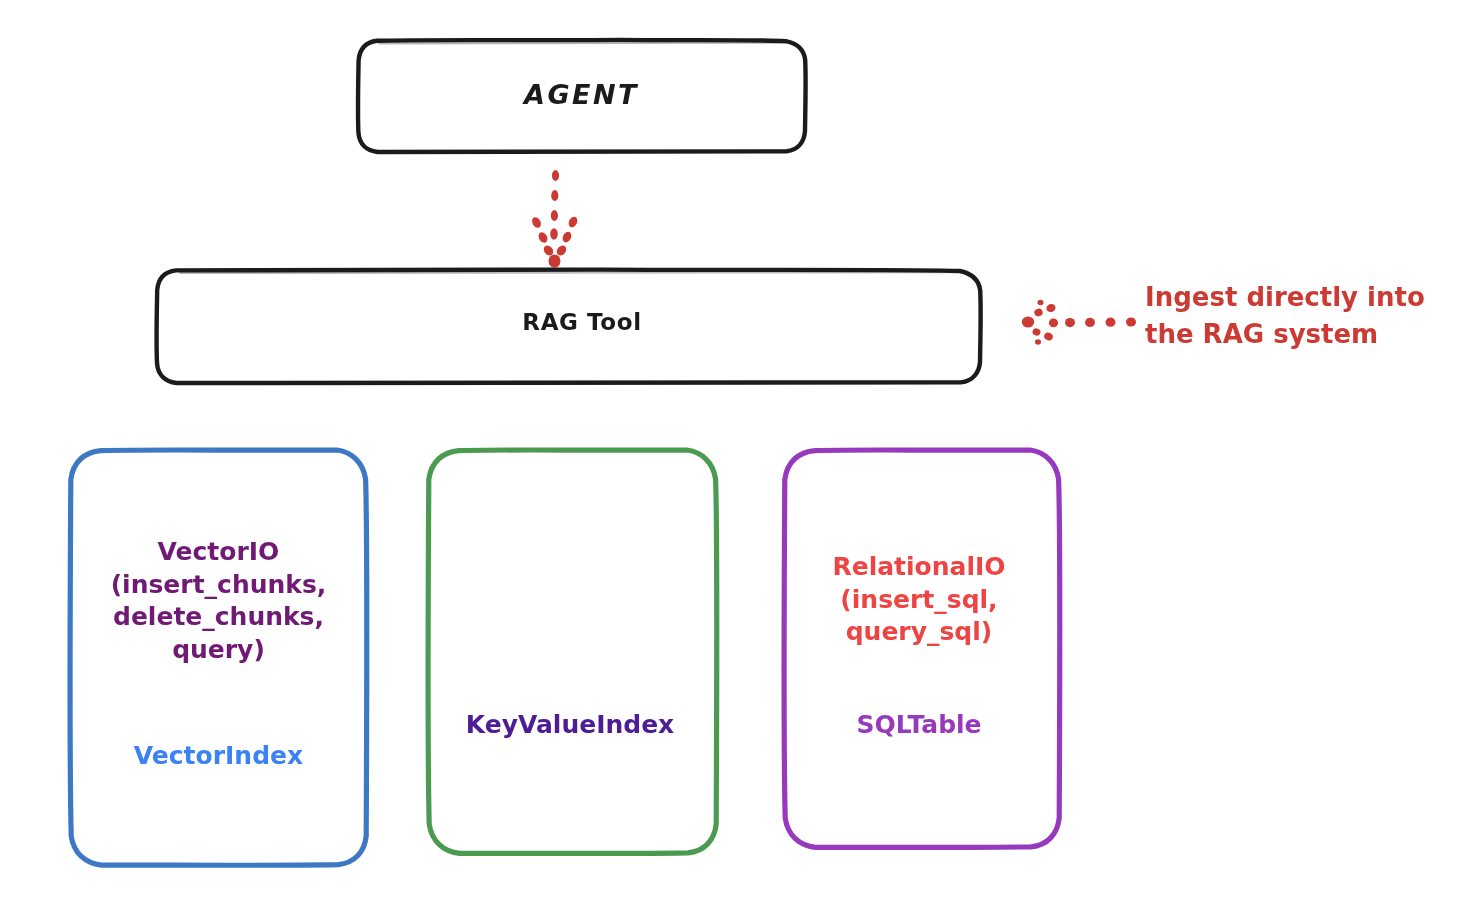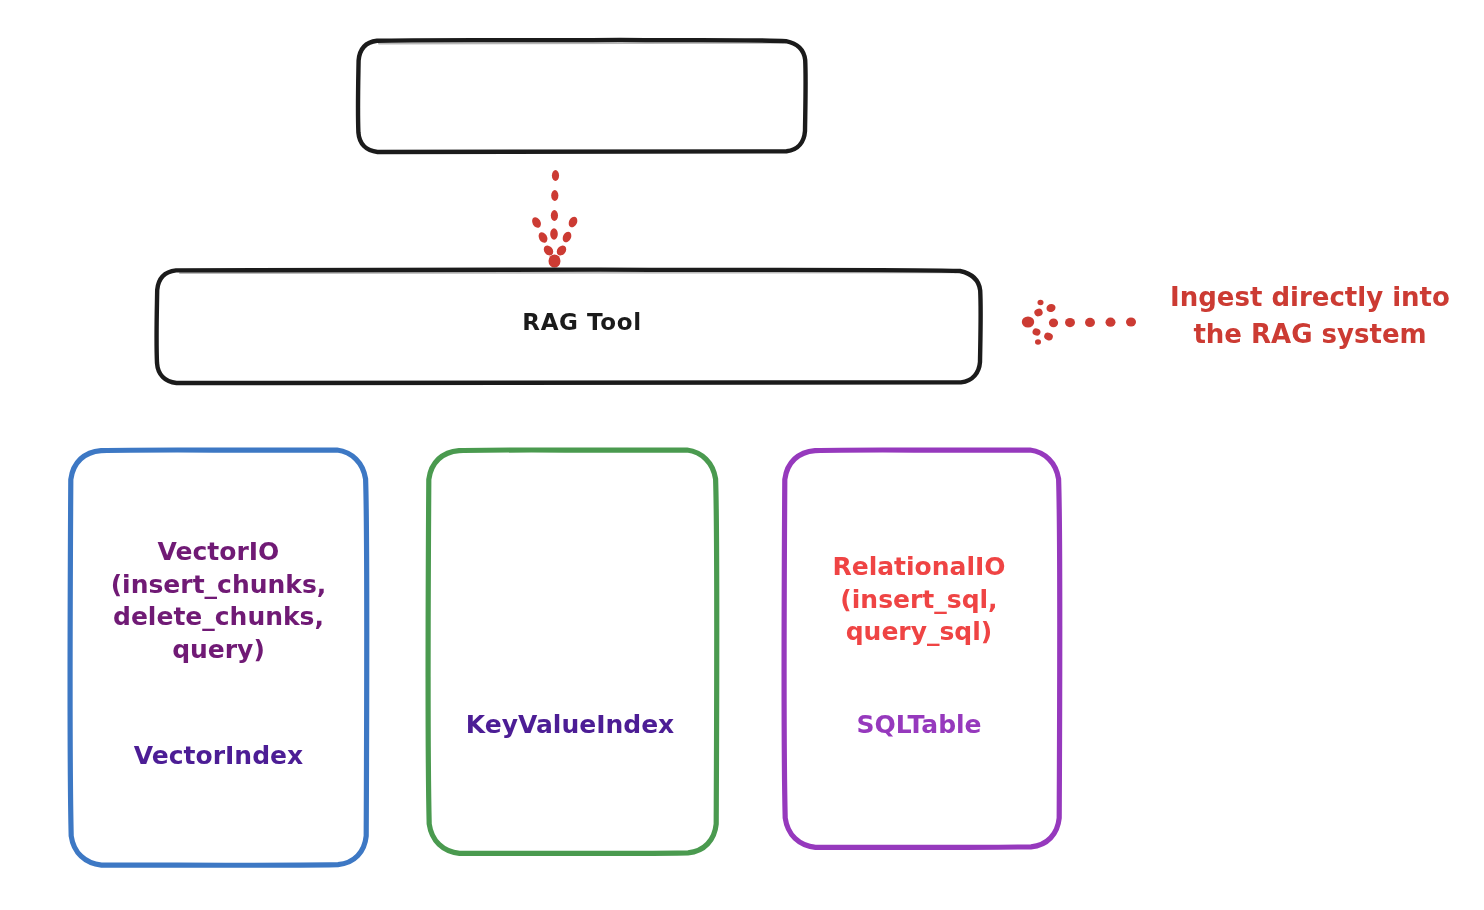--- a/index.html
+++ b/index.html
@@ -62,21 +62,21 @@
     letter-spacing: 0.6px;
     color: #1b1b1b;
   }
 
   
   #annotation-text {
     position: absolute;
     left: 1145px;
     top: 279px;
     width: 330px;
-    text-align: center;
+    text-align: left;
     font-family: "DejaVu Sans", sans-serif;
     font-size: 26px;
     font-weight: 600;
     line-height: 1.42;
     color: #cc3b33;
     white-space: pre-line;
     user-select: none;
   }
 
   
@@ -94,21 +94,21 @@
     position: absolute;
     text-align: center;
     font-family: "DejaVu Sans", sans-serif;
     font-size: 25px;
     font-weight: 600;
     white-space: pre-line;
     user-select: none;
   }
 
   #vectorio-label   { left: 70px;  top: 536px; width: 297px; color: #701a75; }
-  #vectorio-sub     { left: 70px;  top: 741px; width: 297px; color: #4c1d95; text-align: center; }
+  #vectorio-sub     { left: 70px;  top: 741px; width: 297px; color: #3b82f6; text-align: center; }
 
   #keyvalueio-label { left: 420px; top: 551px; width: 300px; color: #4a9a4f; }
   #keyvalueio-sub   { left: 420px; top: 710px; width: 300px; color: #4c1d95; }
 
   #relationalio-label { left: 778px; top: 551px; width: 282px; color: #ef4444; }
   #relationalio-sub   { left: 778px; top: 710px; width: 282px; color: #9639bd; }
 </style>
 </head>
 <body>
 
@@ -213,20 +213,21 @@
                C 1060.6 540, 1059.8 688, 1059.2 818.0
                C 1057.6 834.0, 1047.4 845.4, 1031.0 846.8
                C 948 848.2, 868 847.0, 815.5 847.4
                C 799.0 845.6, 787.6 835.0, 785.2 818.0
                C 783.4 746, 784.2 576, 784.8 479.5
                C 787.0 462.0, 798.5 452.0, 815 450.6 Z" fill="#ffffff" stroke="#9639bd" stroke-width="5.2" stroke-linecap="round" stroke-linejoin="round"></path>
     </g>
 
   </svg>
 
+  <div class="node-label" id="agent-label">AGENT</div>
 
   <div class="node-label" id="rag-tool-label">RAG Tool</div>
 
   <div id="annotation-text">Ingest directly into
 the RAG system</div>
 
   <div class="store-label" id="vectorio-label">VectorIO
 (insert_chunks,
 delete_chunks,
 query)</div>

